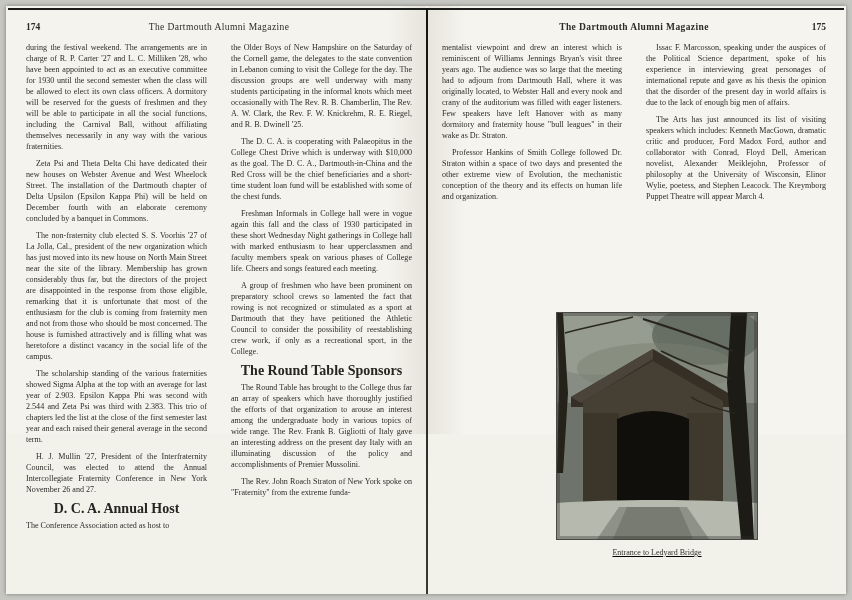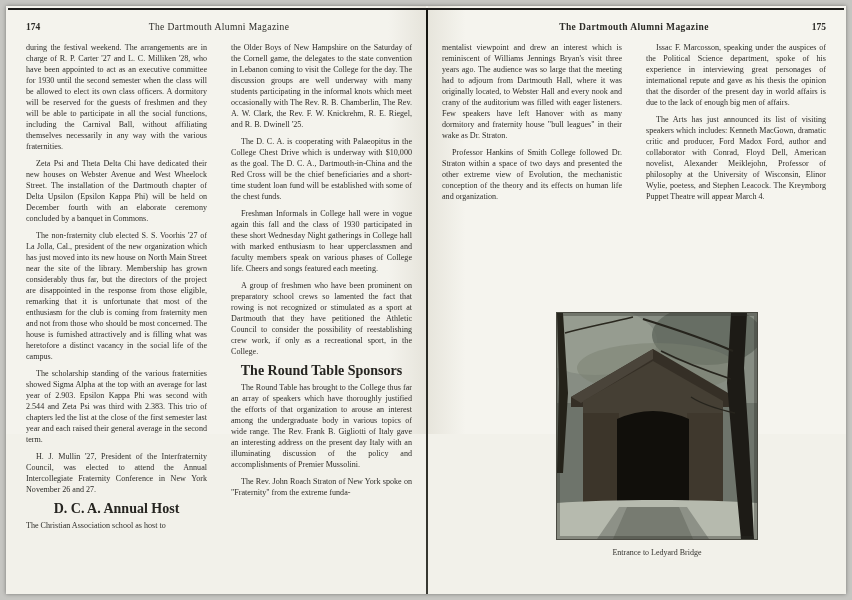--- a/index.html
+++ b/index.html
@@ -85,20 +85,21 @@
     font-size: 14px;
     font-weight: bold;
     text-align: center;
     color: #262521;
   }
   figure.photo {
     position: absolute;
     left: 128px; top: 306px;
     width: 202px;
     margin: 0;
+    text-decoration: underline;
   }
   figure.photo .photo-frame {
     width: 200px; height: 226px;
     border: 1px solid #4a4a42;
     background: #6d736a;
     overflow: hidden;
   }
   figure.photo figcaption {
     margin-top: 8px;
     text-align: center;
@@ -120,21 +121,21 @@
       <span class="num right"></span>
     </div>
     <div class="cols">
       <div class="col">
         <p class="noindent">during the festival weekend. The arrangements are in charge of R. P. Carter '27 and L. C. Milliken '28, who have been appointed to act as an executive committee for 1930 until the second semester when the class will be allowed to elect its own class officers. A dormitory will be reserved for the guests of freshmen and they will be able to participate in all the social functions, including the Carnival Ball, without affiliating themselves necessarily in any way with the various fraternities.</p>
         <p>Zeta Psi and Theta Delta Chi have dedicated their new houses on Webster Avenue and West Wheelock Street. The installation of the Dartmouth chapter of Delta Upsilon (Epsilon Kappa Phi) will be held on December fourth with an elaborate ceremony concluded by a banquet in Commons.</p>
         <p>The non-fraternity club elected S. S. Voorhis '27 of La Jolla, Cal., president of the new organization which has just moved into its new house on North Main Street near the site of the library. Membership has grown considerably thus far, but the directors of the project are disappointed in the response from those eligible, remarking that it is unfortunate that most of the enthusiasm for the club is coming from fraternity men and not from those who should be most concerned. The house is furnished attractively and is filling what was heretofore a distinct vacancy in the social life of the campus.</p>
         <p>The scholarship standing of the various fraternities showed Sigma Alpha at the top with an average for last year of 2.903. Epsilon Kappa Phi was second with 2.544 and Zeta Psi was third with 2.383. This trio of chapters led the list at the close of the first semester last year and each raised their general average in the second term.</p>
         <p>H. J. Mullin '27, President of the Interfraternity Council, was elected to attend the Annual Intercollegiate Fraternity Conference in New York November 26 and 27.</p>
         <h3>D. C. A. Annual Host</h3>
-        <p class="noindent">The Christian Association school as host to</p>
+        <p class="noindent">The Conference Association acted as host to</p>
       </div>
       <div class="col">
         <p class="noindent">the Older Boys of New Hampshire on the Saturday of the Cornell game, the delegates to the state convention in Lebanon coming to visit the College for the day. The discussion groups are well underway with many students participating in the informal knots which meet occasionally with The Rev. R. B. Chamberlin, The Rev. A. W. Clark, the Rev. F. W. Knickrehm, R. E. Riegel, and R. B. Dwinell '25.</p>
         <p>The D. C. A. is cooperating with Palaeopitus in the College Chest Drive which is underway with $10,000 as the goal. The D. C. A., Dartmouth-in-China and the Red Cross will be the chief beneficiaries and a short-time student loan fund will be established with some of the chest funds.</p>
         <p>Freshman Informals in College hall were in vogue again this fall and the class of 1930 participated in these short Wednesday Night gatherings in College hall with marked enthusiasm to hear upperclassmen and faculty members speak on various phases of College life. Cheers and songs featured each meeting.</p>
         <p>A group of freshmen who have been prominent on preparatory school crews so lamented the fact that rowing is not recognized or stimulated as a sport at Dartmouth that they have petitioned the Athletic Council to consider the possibility of reestablishing crew work, if only as a recreational sport, in the College.</p>
         <h3>The Round Table Sponsors</h3>
         <p>The Round Table has brought to the College thus far an array of speakers which have thoroughly justified the efforts of that organization to arouse an interest among the undergraduate body in various topics of wide range. The Rev. Frank B. Gigliotti of Italy gave an interesting address on the present day Italy with an illuminating discussion of the policy and accomplishments of Premier Mussolini.</p>
         <p>The Rev. John Roach Straton of New York spoke on "Fraternity" from the extreme funda-</p>
       </div>

